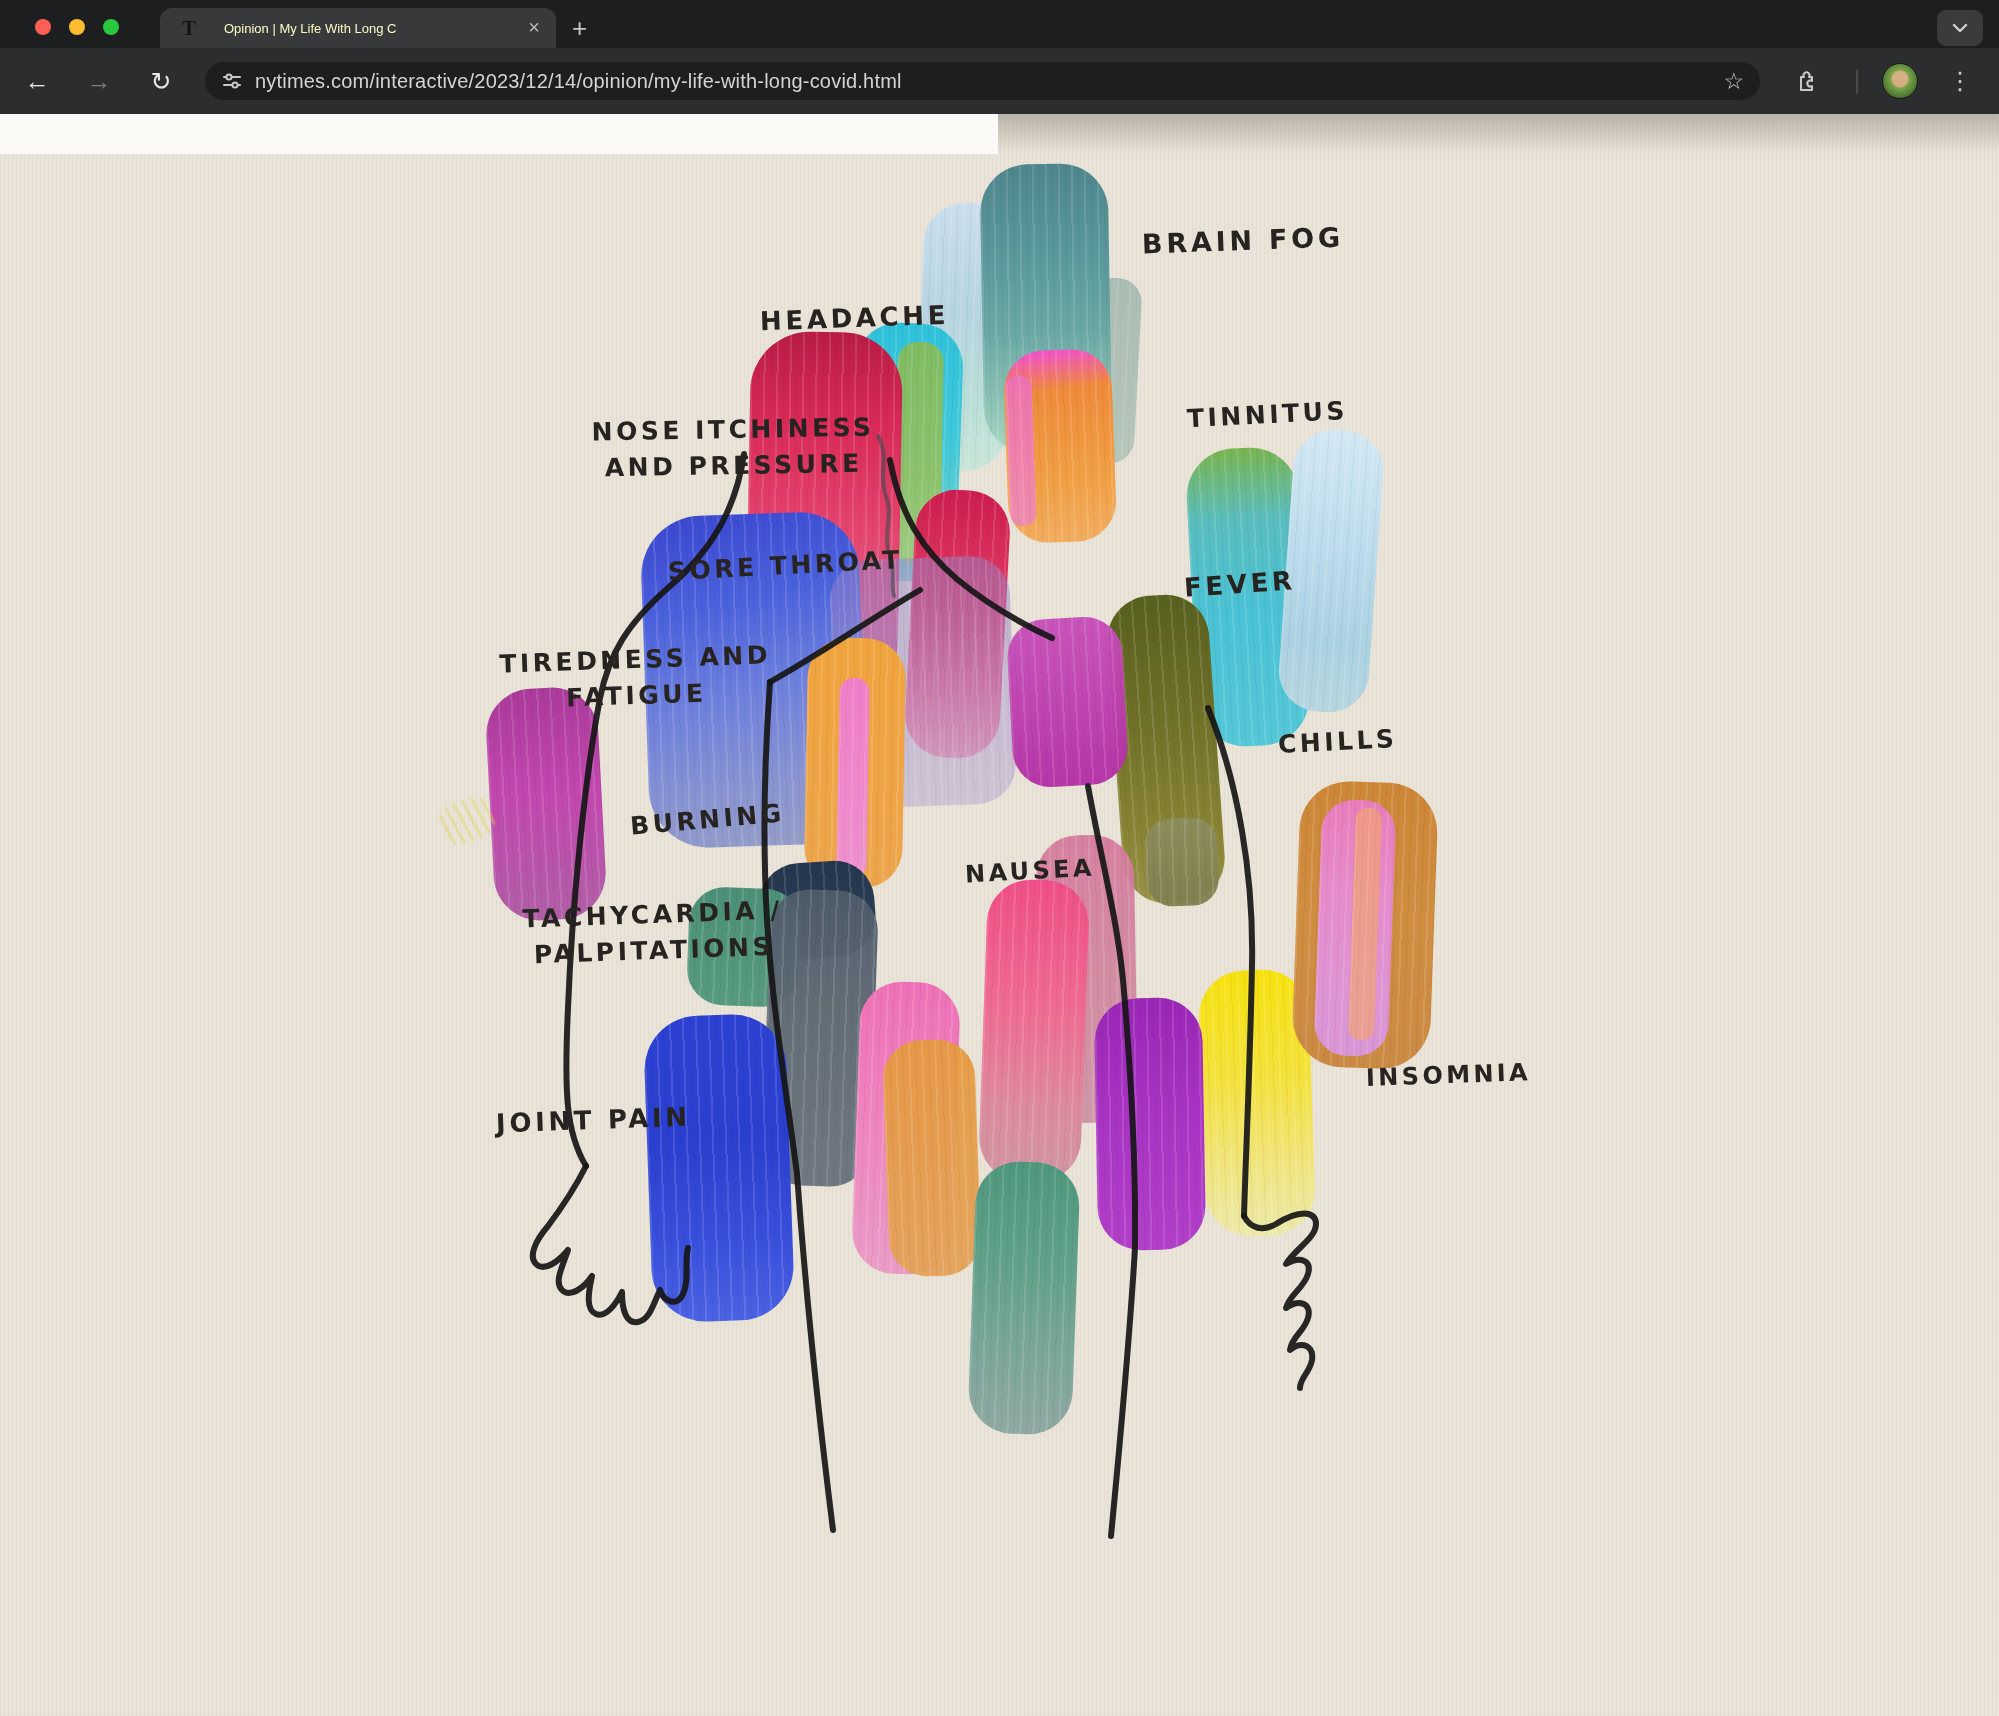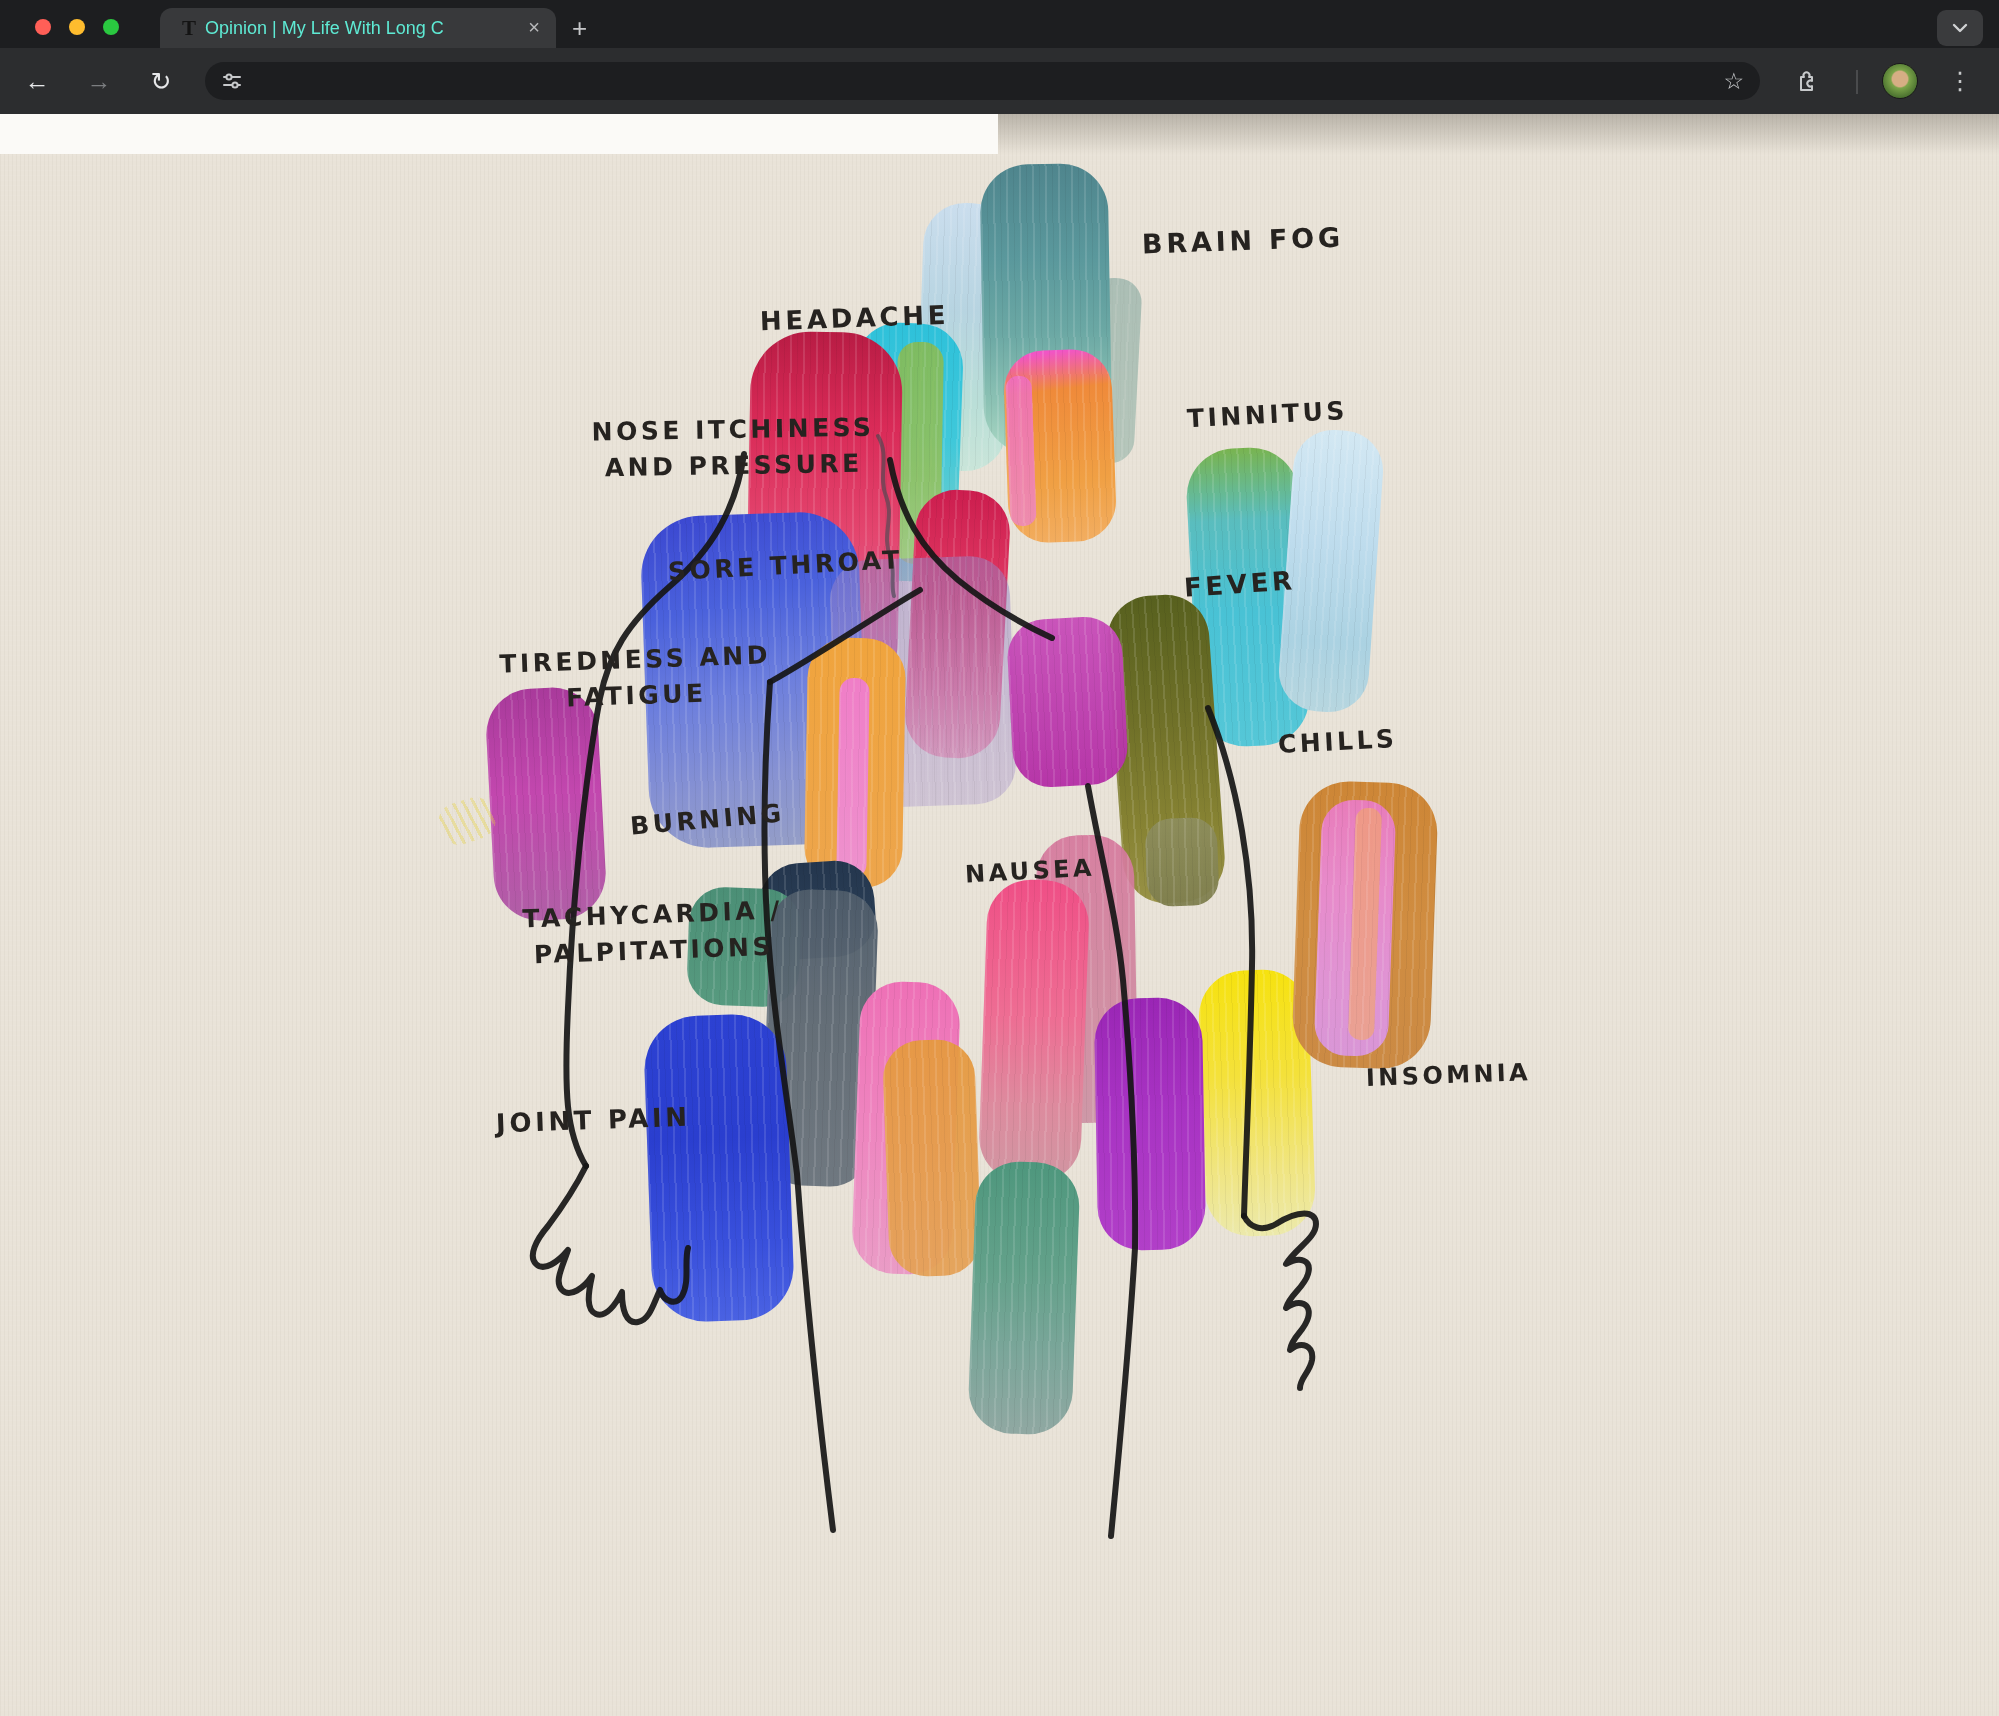--- a/index.html
+++ b/index.html
@@ -9,21 +9,21 @@
   
   .tabstrip{position:absolute;left:0;top:0;width:1999px;height:48px;background:#1d1e20;}
   .traffic{position:absolute;top:19px;width:16px;height:16px;border-radius:50%;}
   .t-red{left:35px;background:#ff5f57;}
   .t-yellow{left:69px;background:#febc2e;}
   .t-green{left:103px;background:#2ac840;}
   .tab{position:absolute;left:160px;top:8px;width:396px;height:40px;background:#38393b;
        border-radius:12px 12px 0 0;display:flex;align-items:center;padding:0 10px;box-sizing:border-box;}
   .favicon{width:22px;height:22px;margin-left:8px;font-family:"Liberation Serif",serif;font-weight:700;
            font-size:21px;color:#141414;text-align:center;line-height:22px;}
-  .tab-title{margin-left:5px;color:#5eead4;font-size:18px;white-space:nowrap;overflow:hidden;
+  .tab-title{margin-left:24px;color:#fef9c3;font-size:13px;white-space:nowrap;overflow:hidden;
              width:280px;position:relative;}
   .tab-fade{position:absolute;right:54px;top:8px;width:46px;height:32px;
             background:linear-gradient(90deg,rgba(56,57,59,0),#38393b 85%);}
   .tab-close{margin-left:auto;color:#b9babc;font-size:20px;width:24px;height:24px;line-height:23px;
              text-align:center;border-radius:50%;}
   .newtab{position:absolute;left:572px;top:14px;color:#c5c6c8;font-size:26px;line-height:28px;}
   .tab-chevron{position:absolute;right:16px;top:10px;width:46px;height:36px;background:#3a3b3d;
                border-radius:9px;display:flex;align-items:center;justify-content:center;}
 
   .toolbar{position:absolute;left:0;top:48px;width:1999px;height:66px;background:#2c2d2f;}
@@ -92,20 +92,21 @@
   <div class="navbtn nav-fwd" style="left:82px">→</div>
   <div class="navbtn" style="left:144px">↻</div>
 
   <div class="omnibox">
     <svg class="tune-icon" width="22" height="22" viewBox="0 0 22 22">
       <line x1="3" y1="7" x2="19" y2="7" stroke="#c7c9cb" stroke-width="2" stroke-linecap="round"></line>
       <circle cx="8" cy="7" r="2.6" fill="#1d1e20" stroke="#c7c9cb" stroke-width="2"></circle>
       <line x1="3" y1="15" x2="19" y2="15" stroke="#c7c9cb" stroke-width="2" stroke-linecap="round"></line>
       <circle cx="14" cy="15" r="2.6" fill="#1d1e20" stroke="#c7c9cb" stroke-width="2"></circle>
     </svg>
+    <div class="url">nytimes.com/interactive/2023/12/14/opinion/my-life-with-long-covid.html</div>
     <div class="omni-star">☆</div>
   </div>
 
   <svg class="ext-icon" width="26" height="26" viewBox="0 0 26 26">
     <path d="M8 9 h3 a3 3 0 1 1 5 0 h3 v4 a3 3 0 1 0 0 5 v4 H8 z" fill="none" stroke="#c7c9cb" stroke-width="2" stroke-linejoin="round"></path>
   </svg>
   <div class="tool-sep"></div>
   <div class="avatar"></div>
   <div class="kebab">⋮</div>
 </div>

